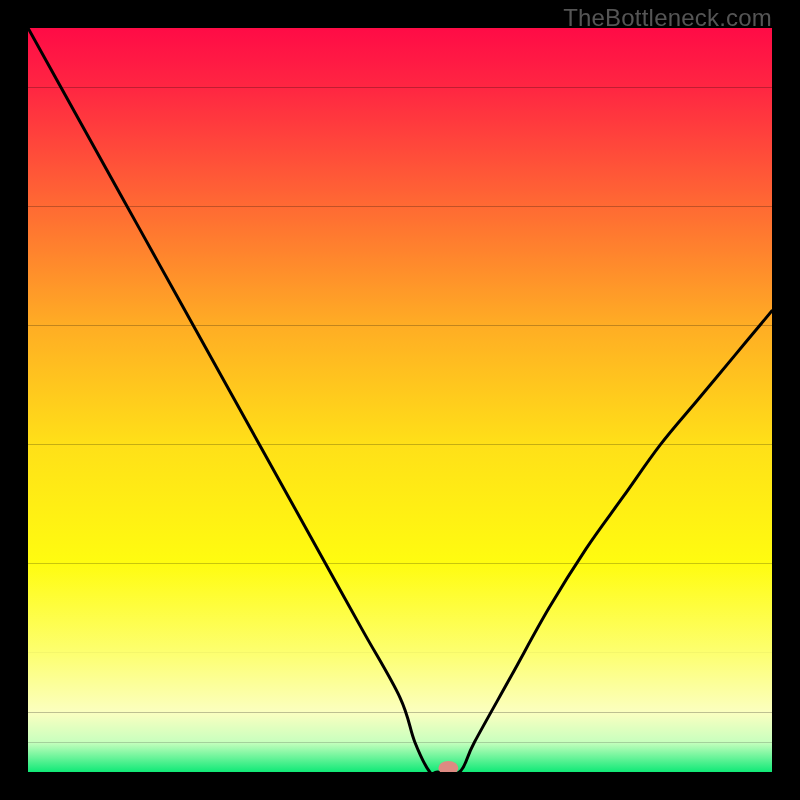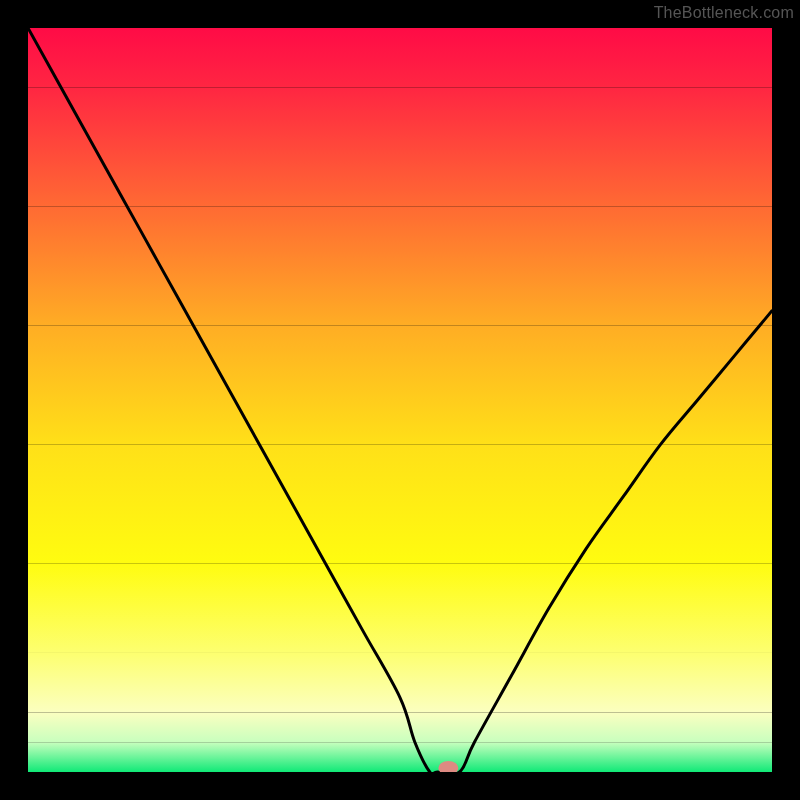--- a/index.html
+++ b/index.html
@@ -13,23 +13,23 @@
   }
   .frame {
     position: relative;
     width: 800px;
     height: 800px;
     background: #000;
   }
   .watermark {
     position: absolute;
     top: 4px;
-    right: 6px;
+    right: 28px;
     color: #555;
-    font-size: 16px;
+    font-size: 24px;
     font-weight: 500;
     letter-spacing: 0.2px;
     z-index: 10;
     text-align: center;
   }
   .plot {
     position: absolute;
     left: 28px;
     top: 28px;
     width: 744px;

